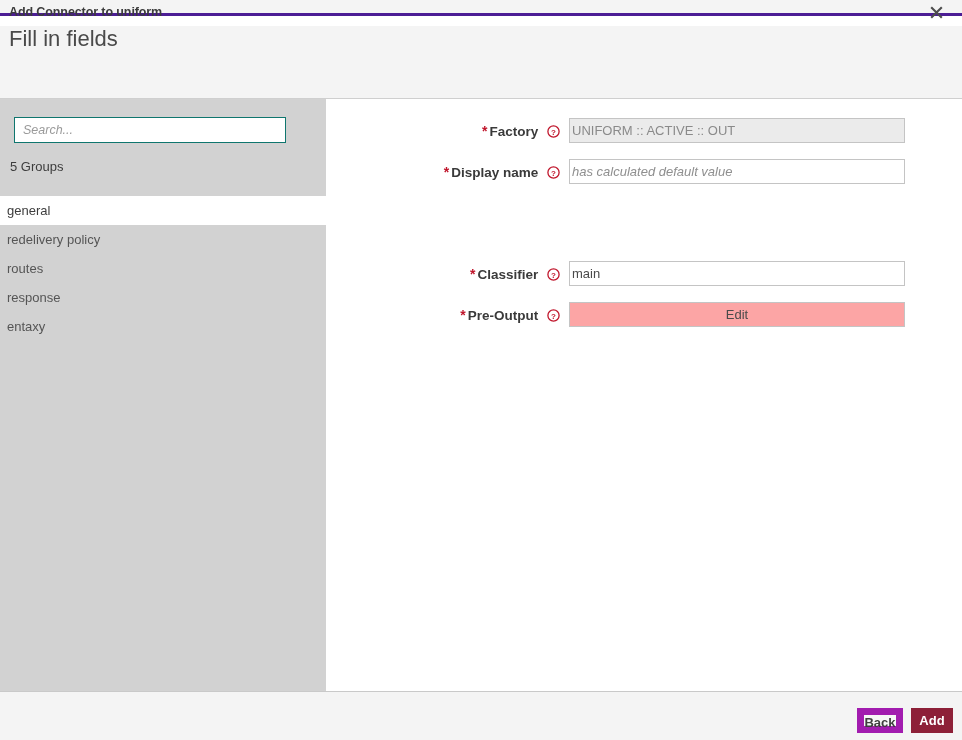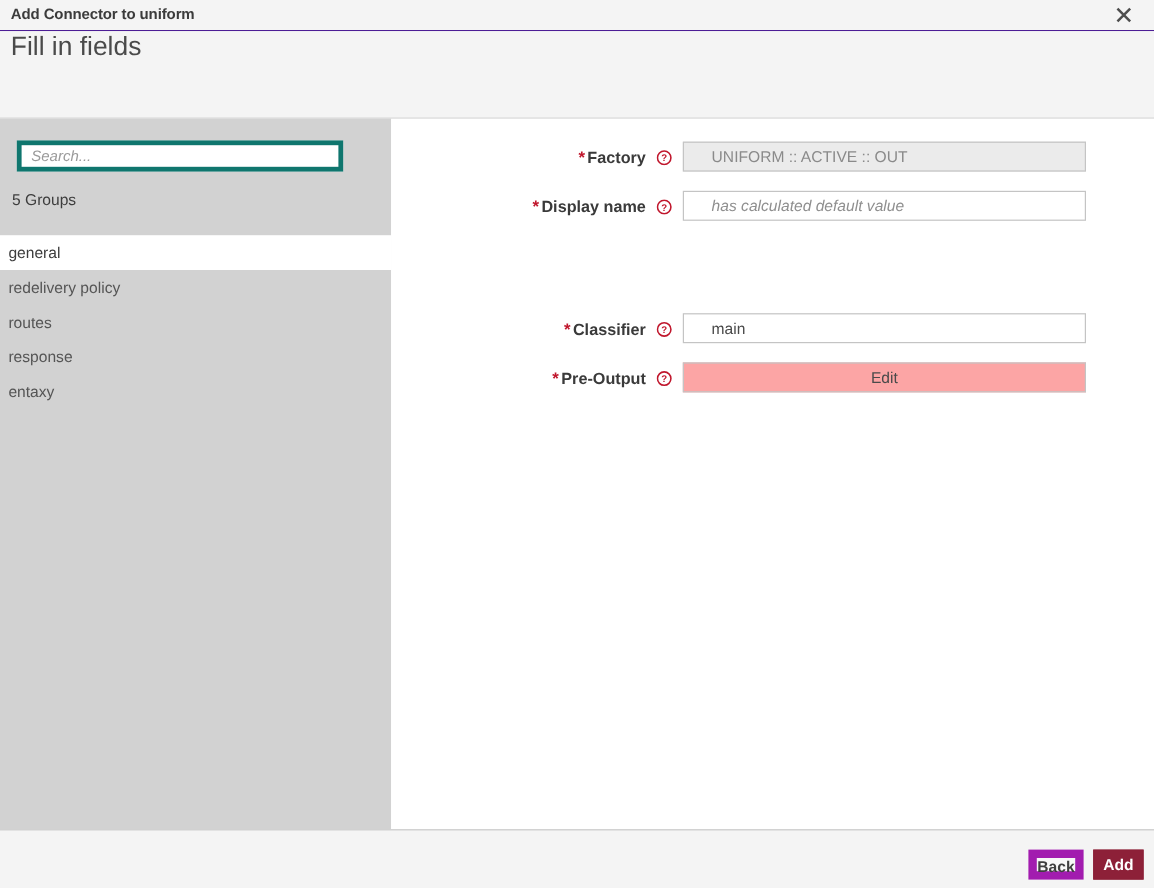--- a/index.html
+++ b/index.html
@@ -15,23 +15,23 @@
     width: 962px;
     height: 740px;
     background: #ffffff;
     overflow: hidden;
   }
 
   
   .titlebar {
     position: absolute;
     left: 0; top: 0;
-    width: 962px; height: 26px;
+    width: 962px; height: 16px;
     background: #f4f4f4;
-    border-bottom: 1px solid #4c1d95;
+    border-bottom: 3px solid #4c1d95;
   }
   .titlebar-text {
     position: absolute;
     left: 9px; top: 5px;
     font-size: 12.5px;
     font-weight: bold;
     color: #3b3b3b;
     letter-spacing: -0.1px;
     white-space: nowrap;
   }
@@ -81,21 +81,21 @@
   }
   .search-wrap {
     position: absolute;
     left: 14px; top: 18px;
     width: 272px; height: 26px;
   }
   .search-input {
     width: 272px;
     height: 26px;
     background: #ffffff;
-    border: 4px solid #0f766e;
+    border: 1px solid #0f766e;
     padding: 0 8px;
     font-family: "Liberation Sans", sans-serif;
     font-size: 12.5px;
     color: #4a4a4a;
     outline: none;
   }
   .search-input::placeholder {
     color: #9a9a9a;
     font-style: italic;
     font-size: 12.5px;
@@ -166,21 +166,21 @@
   }
   .help-icon svg { display: block; }
 
   .field-control { width: 336px; }
 
   .text-input {
     width: 336px;
     height: 25px;
     border: 1px solid #c4c4c4;
     background: #ffffff;
-    padding: 0 23px;
+    padding: 0 2px;
     font-family: "Liberation Sans", sans-serif;
     font-size: 13px;
     color: #4a4a4a;
     outline: none;
   }
   .text-input::placeholder {
     color: #8f8f8f;
     font-style: italic;
   }
   .text-input.disabled {

